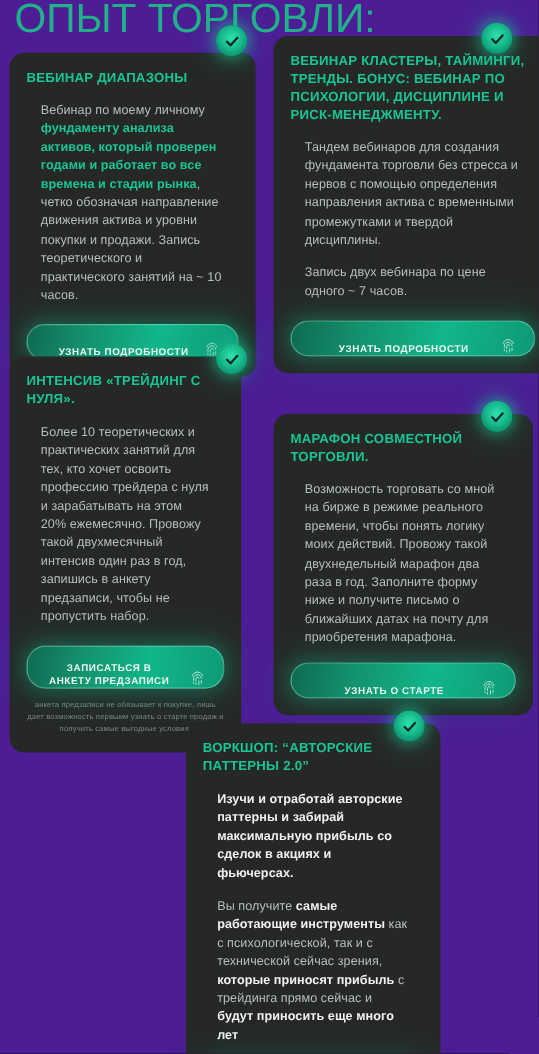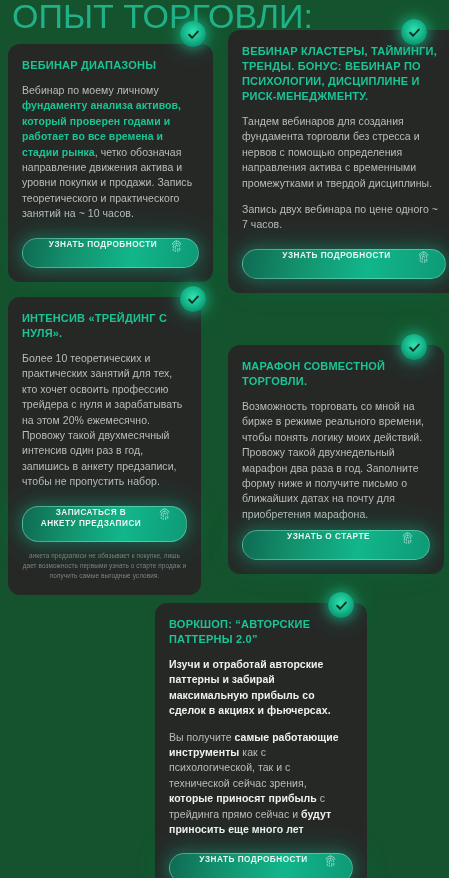--- a/index.html
+++ b/index.html
@@ -9,21 +9,21 @@
     height: 878px;
     background: #1a1a1a;
     font-family: "Liberation Sans", sans-serif;
     overflow: hidden;
   }
 
   .page {
     position: relative;
     width: 449px;
     height: 878px;
-    background: #14532d;
+    background: #4c1d95;
   }
 
   
   .page-title {
     position: absolute;
     left: 12px;
     top: -4px;
     font-size: 34px;
     line-height: 40px;
     letter-spacing: 0px;
@@ -51,21 +51,21 @@
   }
 
   .card-body {
     font-size: 10.5px;
     line-height: 15.4px;
     color: #b9bdba;
     letter-spacing: 0.05px;
   }
   .card-body .hl { color: #19c495; font-weight: bold; }
   .card-body .wh { color: #eef1ef; font-weight: bold; }
-  .card-body p { margin: 0; }
+  .card-body p { margin: 12px; }
   .card-body p + p { margin-top: 11px; }
 
   
   .badge {
     position: absolute;
     width: 26px;
     height: 26px;
     border-radius: 50%;
     background: radial-gradient(circle at 50% 42%, #2fe3ae 0%, #17b98d 45%, #0b8f6b 78%, #066b50 100%);
     box-shadow: 0 0 10px 3px rgba(25,196,149,0.45),
@@ -74,21 +74,21 @@
     align-items: center;
     justify-content: center;
     z-index: 5;
   }
   .badge svg { width: 13px; height: 13px; display: block; }
 
   
   .cta {
     position: relative;
     display: flex;
-    align-items: flex-start;
+    align-items: flex-end;
     justify-content: center;
     height: 30px;
     border-radius: 16px;
     background: linear-gradient(100deg, #0f6a52 0%, #138f6c 26%, #12b68b 62%, #0e9a76 100%);
     border: 1px solid rgba(190,255,235,0.35);
     box-shadow: 0 0 14px 3px rgba(18,182,139,0.30),
                 0 0 30px 10px rgba(18,182,139,0.13);
     cursor: pointer;
     padding: 0 14px;
   }

